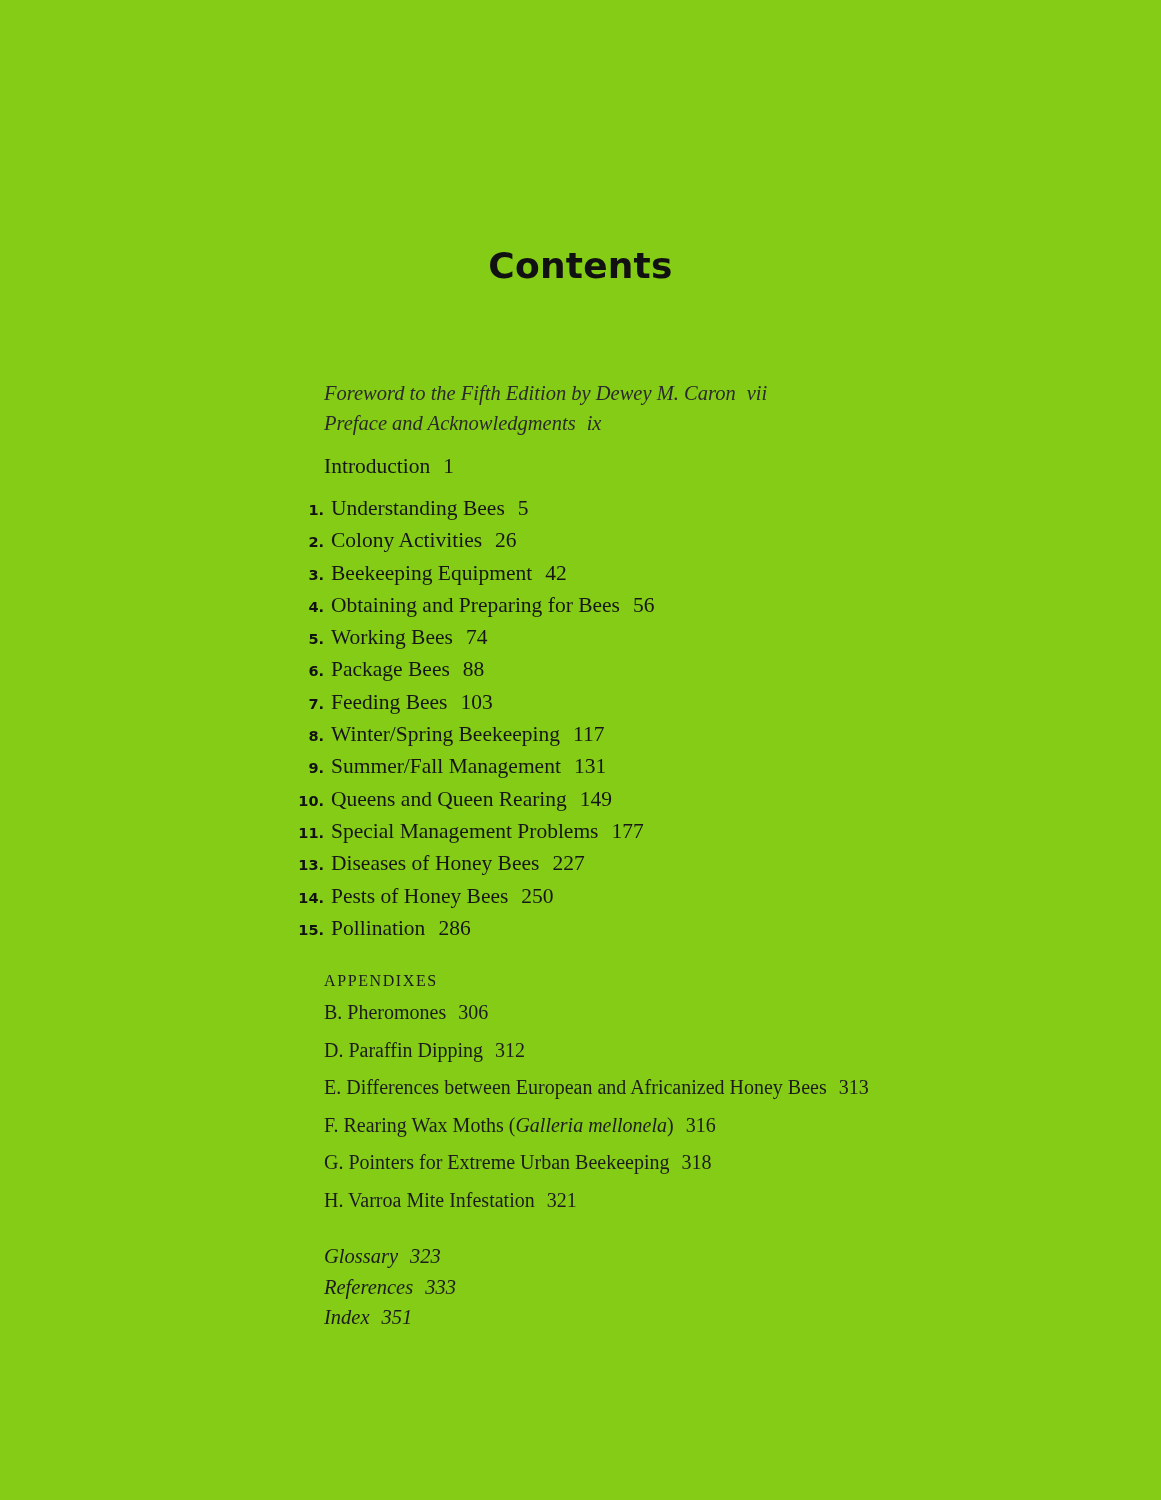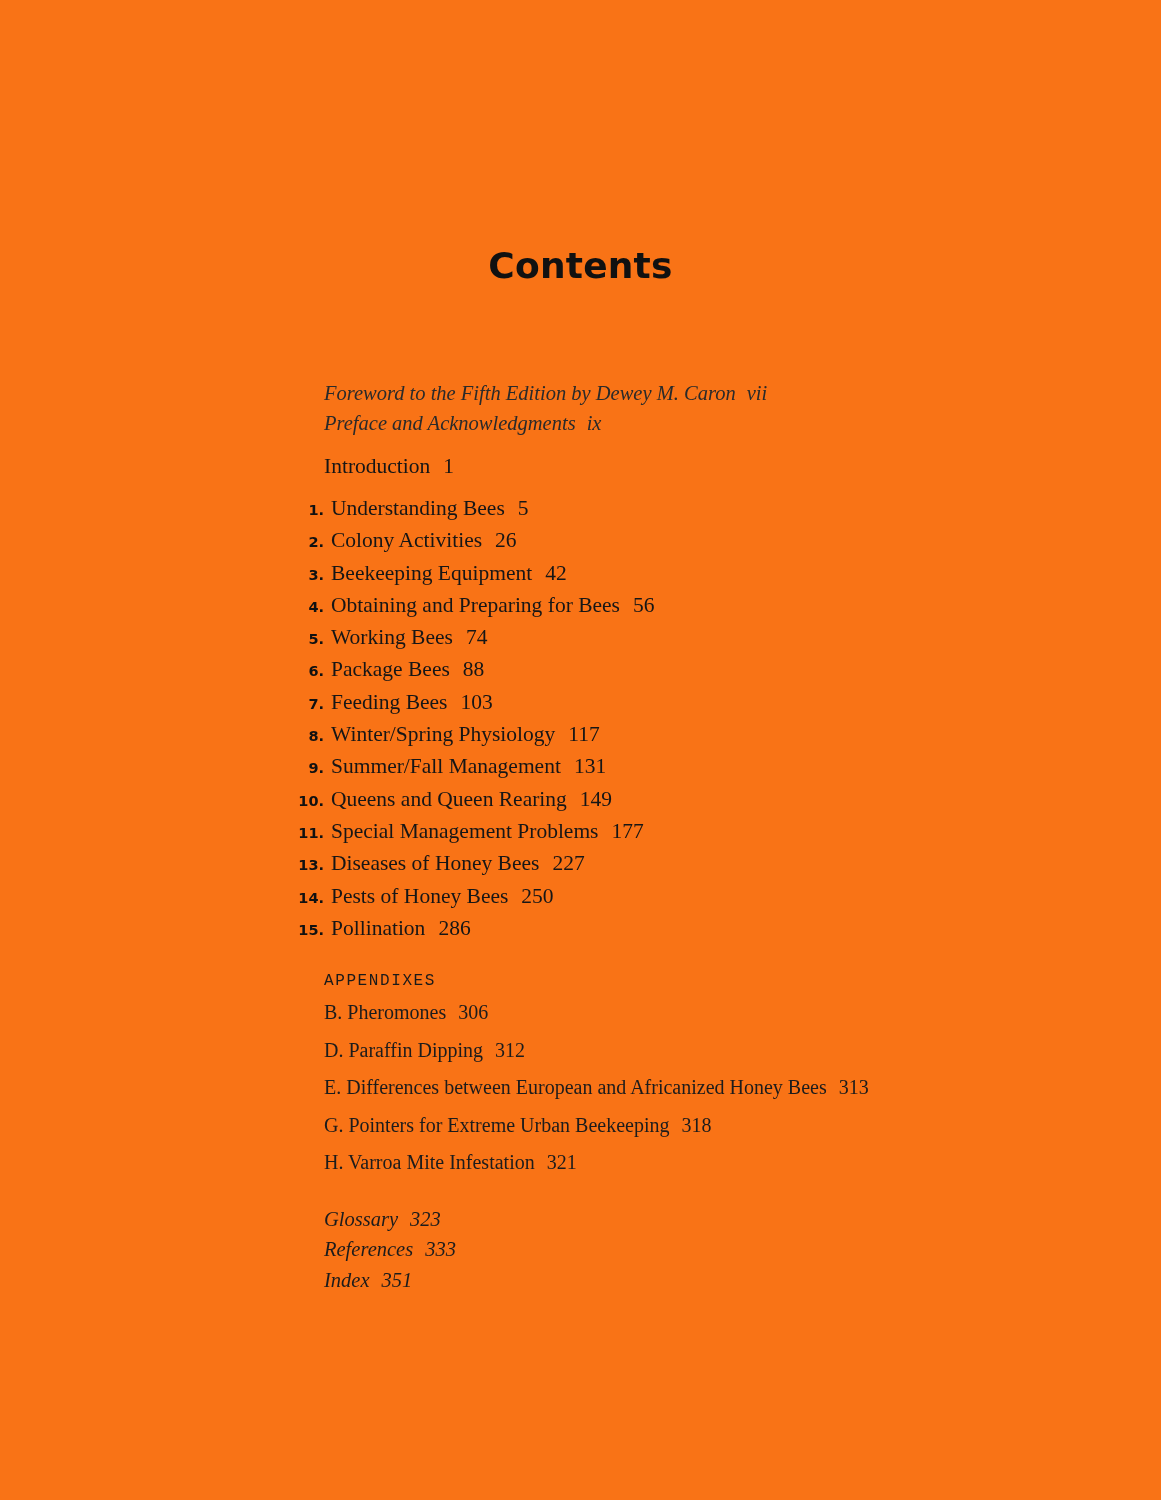--- a/index.html
+++ b/index.html
@@ -4,21 +4,21 @@
 <style>
   html, body {
     margin: 0;
     padding: 0;
     background: #ffffff;
   }
   .page {
     position: relative;
     width: 1161px;
     height: 1500px;
-    background: #f97316;
+    background: #84cc16;
     margin: 0 auto;
     overflow: hidden;
     font-family: "Liberation Serif", serif;
     color: #1a1a1a;
   }
   .title {
     position: absolute;
     top: 245px;
     left: 0;
     width: 1161px;
@@ -78,21 +78,21 @@
     box-sizing: content-box;
   }
   .chap-title { }
   .chap-pg { padding-left: 13px; }
 
   .appendix-head {
     margin-top: 27px;
     font-size: 16px;
     letter-spacing: 1.6px;
     color: #1a1a1a;
-    font-family: Liberation Mono, monospace;
+    font-family: Liberation Serif, serif;
   }
   .app-row {
     margin-top: 7px;
     font-size: 20px;
     line-height: 30.5px;
     color: #1c1c1c;
     white-space: nowrap;
   }
   .app-row .pg { padding-left: 12px; }
   .app-row .ital { font-style: italic; }
@@ -165,21 +165,21 @@
         <span class="chap-title">Package Bees</span>
         <span class="chap-pg">88</span>
       </div>
       <div class="chap-row">
         <span class="chap-num">7.</span>
         <span class="chap-title">Feeding Bees</span>
         <span class="chap-pg">103</span>
       </div>
       <div class="chap-row">
         <span class="chap-num">8.</span>
-        <span class="chap-title">Winter/Spring Physiology</span>
+        <span class="chap-title">Winter/Spring Beekeeping</span>
         <span class="chap-pg">117</span>
       </div>
       <div class="chap-row">
         <span class="chap-num">9.</span>
         <span class="chap-title">Summer/Fall Management</span>
         <span class="chap-pg">131</span>
       </div>
       <div class="chap-row">
         <span class="chap-num">10.</span>
         <span class="chap-title">Queens and Queen Rearing</span>
@@ -214,20 +214,23 @@
       <div class="app-row">
         <span>B. Pheromones</span><span class="pg">306</span>
       </div>
       <div class="app-row">
         <span>D. Paraffin Dipping</span><span class="pg">312</span>
       </div>
       <div class="app-row">
         <span>E. Differences between European and Africanized Honey Bees</span><span class="pg">313</span>
       </div>
       <div class="app-row">
+        <span>F. Rearing Wax Moths (</span><span class="ital">Galleria mellonela</span><span>)</span><span class="pg">316</span>
+      </div>
+      <div class="app-row">
         <span>G. Pointers for Extreme Urban Beekeeping</span><span class="pg">318</span>
       </div>
       <div class="app-row">
         <span>H. Varroa Mite Infestation</span><span class="pg">321</span>
       </div>
     </div>
 
     <div class="back-block">
       <div class="back-row">
         <span>Glossary</span><span class="pg">323</span>

